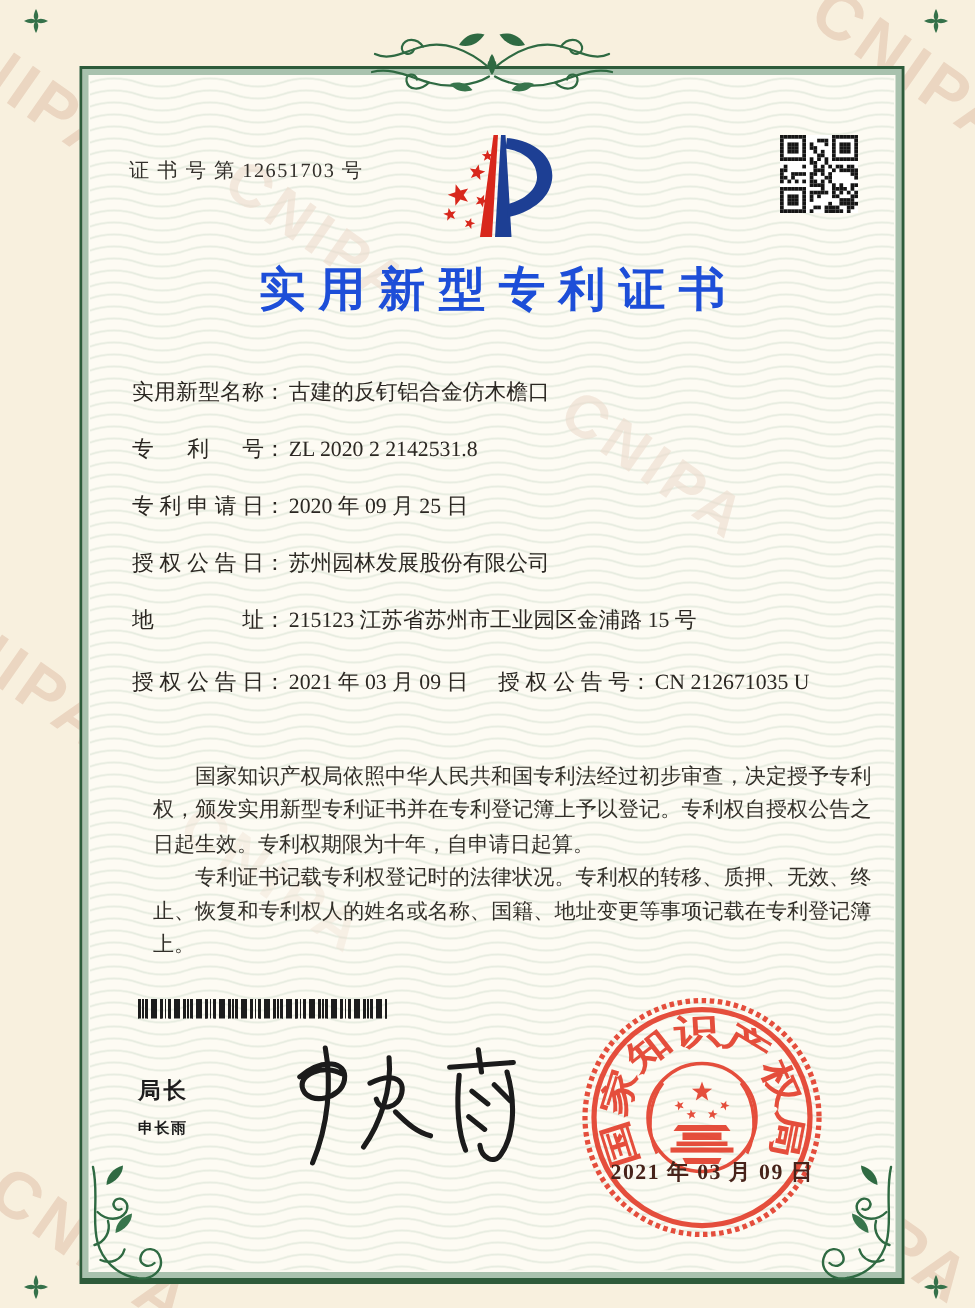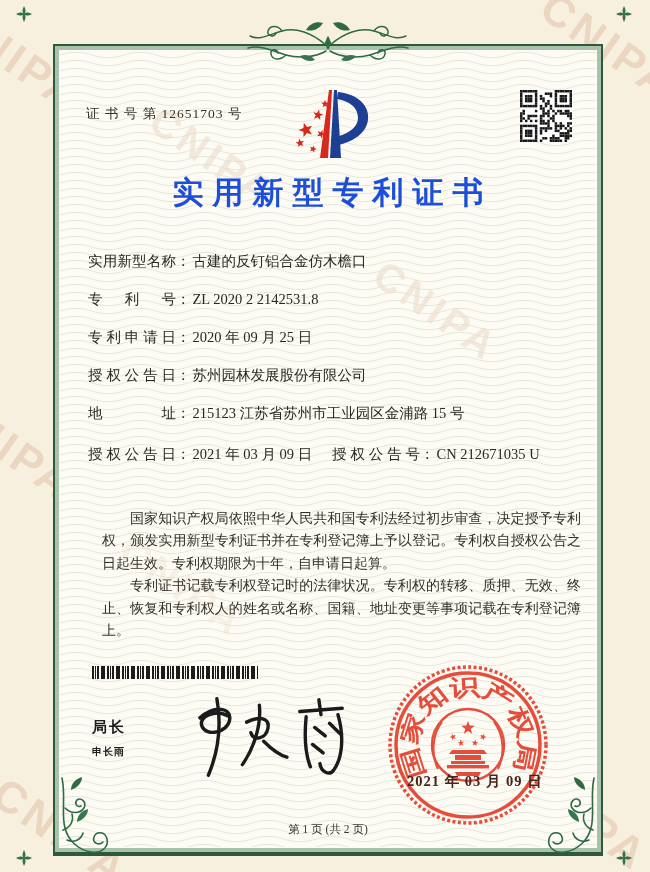--- a/index.html
+++ b/index.html
@@ -492,18 +492,17 @@
         <g fill="#e23a28">
           <path d="M-19,9 L19,9 L16,5 L-16,5 Z"></path>
           <rect x="-13" y="10" width="26" height="5"></rect>
           <rect x="-17" y="16" width="34" height="3"></rect>
           <rect x="-21" y="20" width="42" height="3.4"></rect>
           <path d="M-13,27 L13,27 L11,31 L-11,31 Z"></path>
         </g>
       </svg>
       <div class="seal-date">2021 年 03 月 09 日</div>
 
-      <div class="footer">第 1 页 (共 2 页)</div>
 
     </div>
   </div>
 
 </div>
 
 </body></html>

